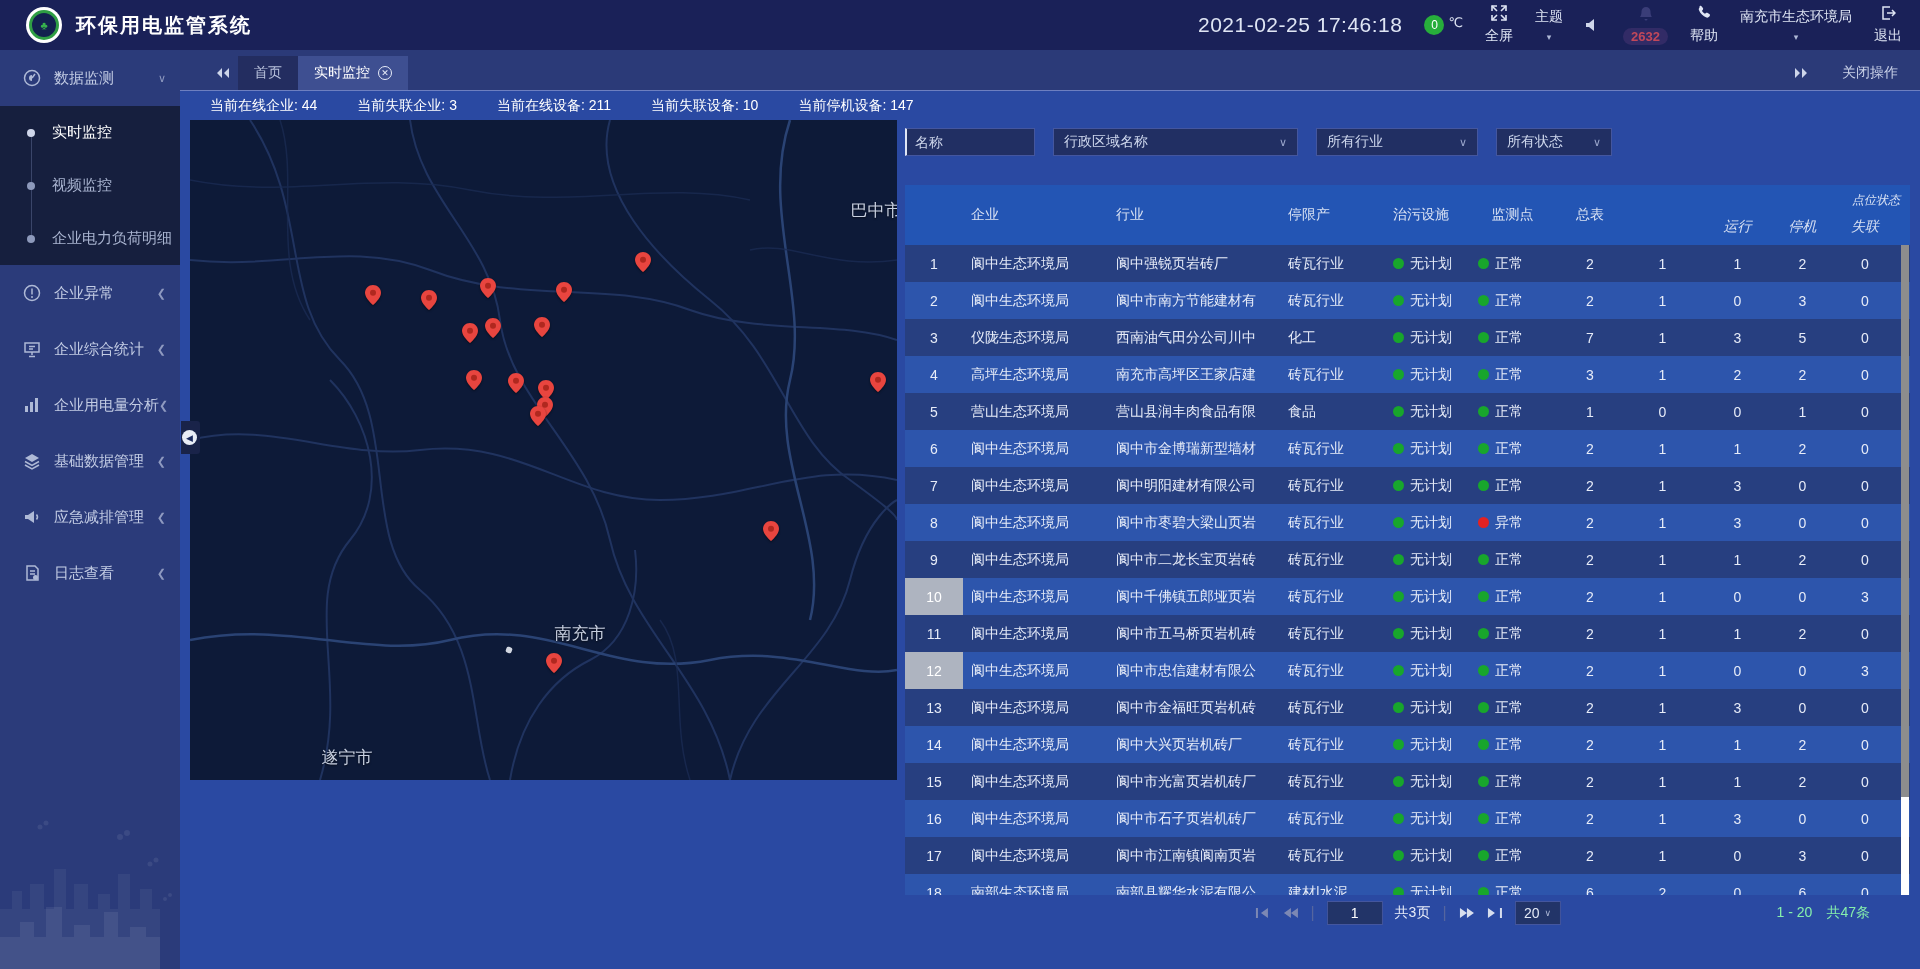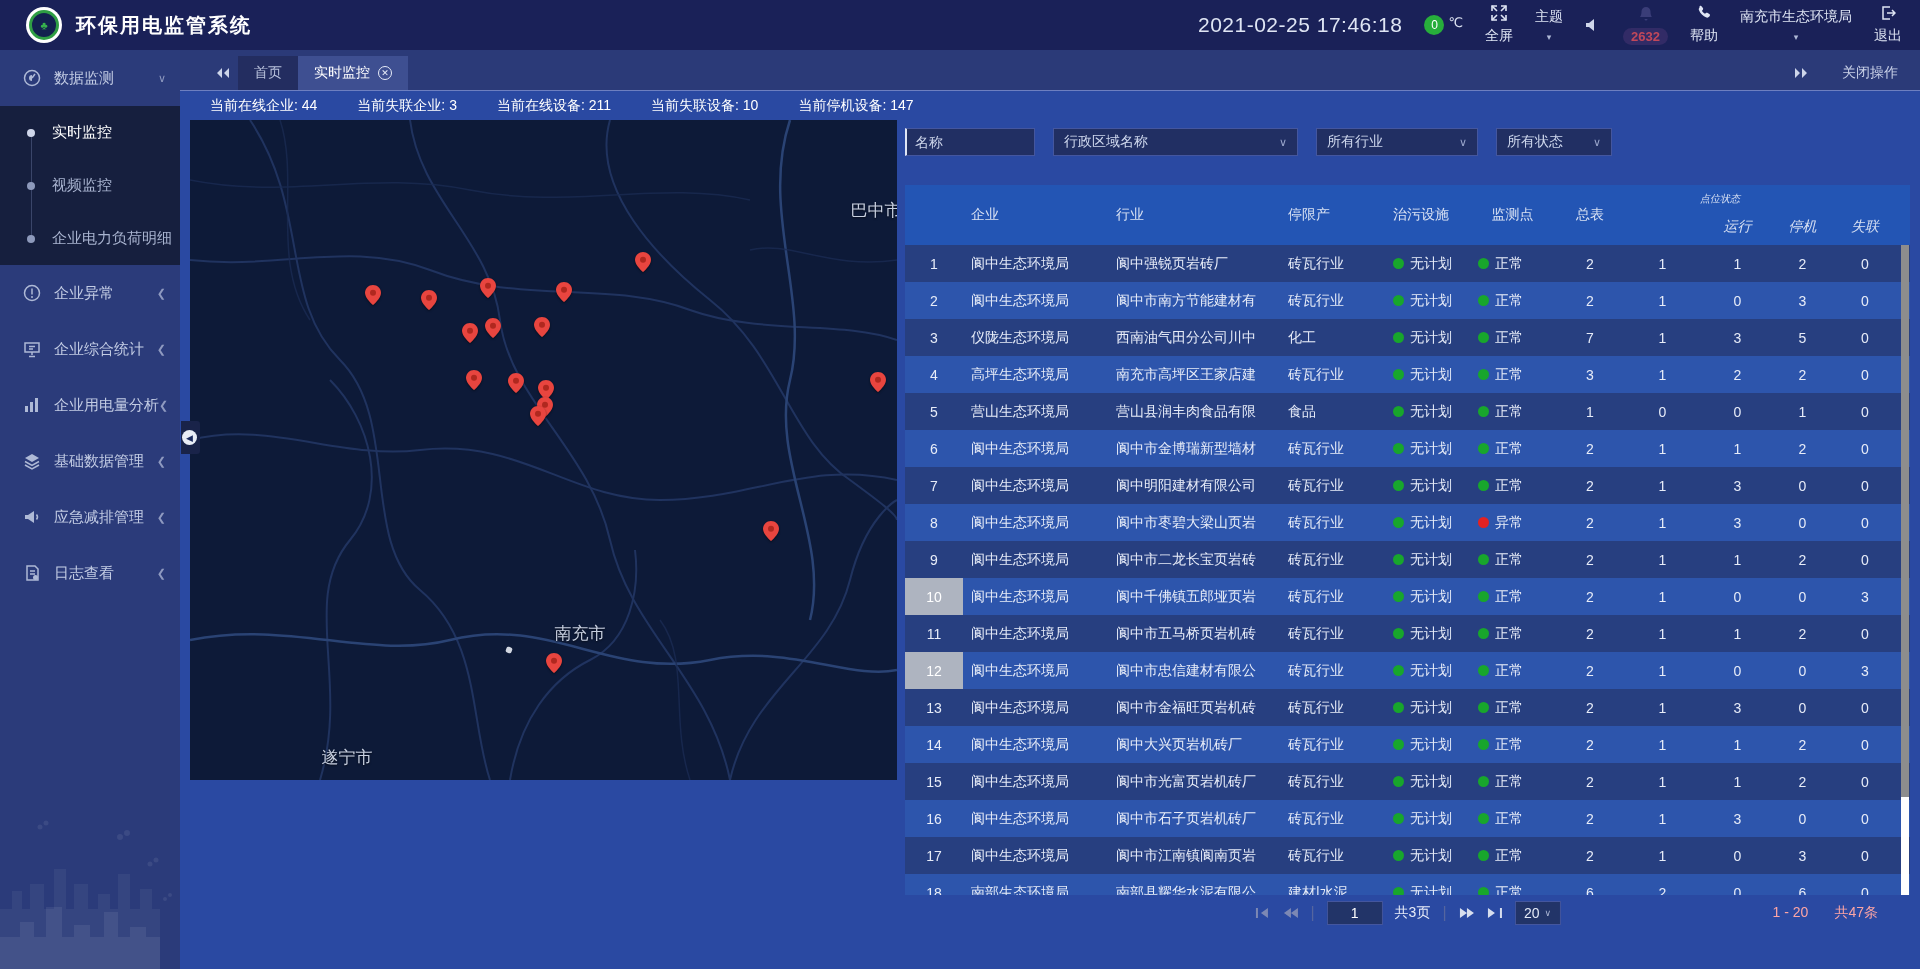--- a/index.html
+++ b/index.html
@@ -82,21 +82,21 @@
   .f-select .caret { font-size:11px; color:#9aa6cc; }
   .w-region { width:245px; } .w-industry { width:162px; } .w-status { width:116px; }
 
   
   .tablebox { position:relative; flex:0 0 auto; }
   .t-head { height:60px; background:#2355b4; display:grid; grid-template-columns:58px 145px 172px 105px 85px 85px 70px 75px 75px 55px 70px; padding-right:10px; color:#d8e1f3; }
   .t-head .hc { display:flex; align-items:center; }
   .t-head .hc.center { justify-content:center; }
   .t-head .hc.left { padding-left:8px; }
   .group-head { grid-column:9 / 12; display:flex; flex-direction:column; justify-content:space-between; padding:7px 0 9px 0; }
-  .group-title { text-align:left; font-style:italic; font-size:10px; }
+  .group-title { text-align:right; font-style:italic; font-size:12px; }
   .group-subs { display:grid; grid-template-columns:75px 55px 70px;font-style:italic; }
   .group-subs span { text-align:center; }
   .t-body { height:650px; overflow:hidden; }
   .t-row { height:37px; display:grid; grid-template-columns:58px 145px 172px 105px 85px 85px 70px 75px 75px 55px 70px; padding-right:10px; align-items:center; cursor:pointer; }
   .t-row.odd { background:#273f80; }
   .t-row.even { background:#2d55ac; }
   .td { overflow:hidden; white-space:nowrap; }
   .td.center { text-align:center; }
   .td.left { padding-left:8px; }
   .num-cell { height:100%; display:flex; align-items:center; justify-content:center; }
@@ -107,21 +107,21 @@
 
   
   .pagination { height:36px; flex:0 0 36px; position:relative; display:flex; align-items:center; background:#2a49a2; }
   .pg-cluster { position:absolute; left:50%; transform:translateX(-50%); display:flex; align-items:center; gap:12px; }
   .pg-btn { display:flex; align-items:center; cursor:pointer; }
   .pg-btn svg { width:16px; height:12px; }
   .pg-div { color:#55659f; font-size:16px; }
   .pg-input { width:56px; height:24px; background:#223468; border:1px solid #44569e; color:#fff; text-align:center; font-size:14px; display:flex; align-items:center; justify-content:center; }
   .pg-size { min-width:46px; height:24px; background:#223468; border:1px solid #44569e; color:#e3e9f6; display:flex; align-items:center; justify-content:center; gap:5px; padding:0 6px; cursor:pointer; }
   .pg-size .caret { font-size:9px; }
-  .pg-count { position:absolute; right:32px; color:#fca5a5; display:flex; gap:26px; }
+  .pg-count { position:absolute; right:40px; color:#86efac; display:flex; gap:14px; }
 </style>
 </head>
 <body>
 
 <div class="app">
 
   <div class="hdr">
     <div class="logo">
         <div class="logo-in">♣</div>
       </div>

